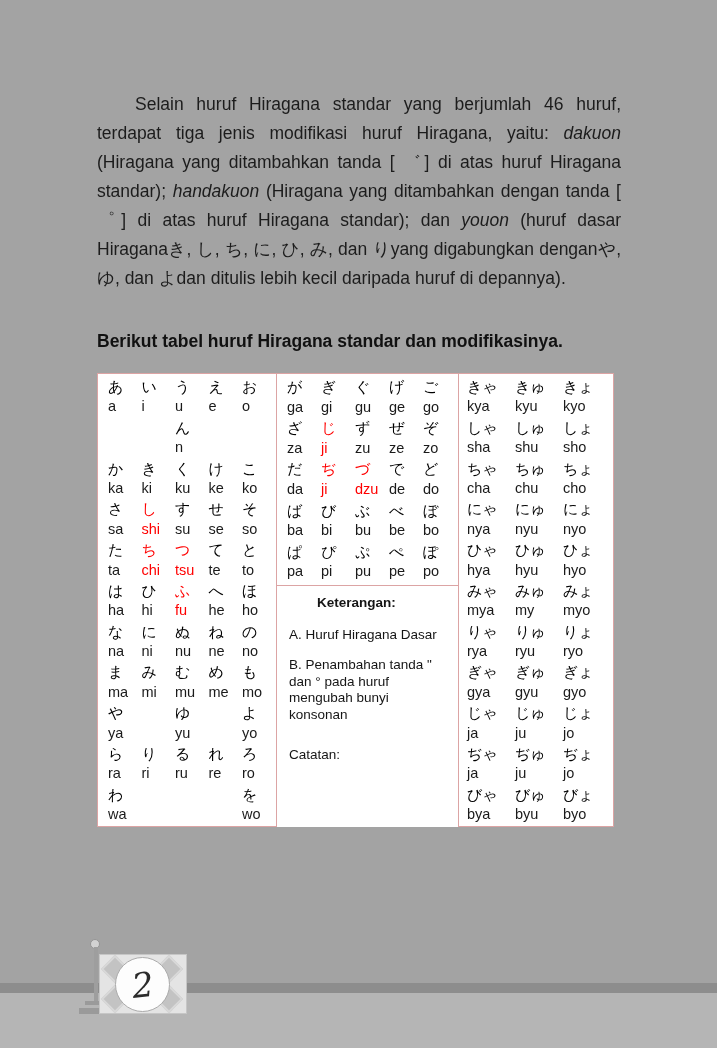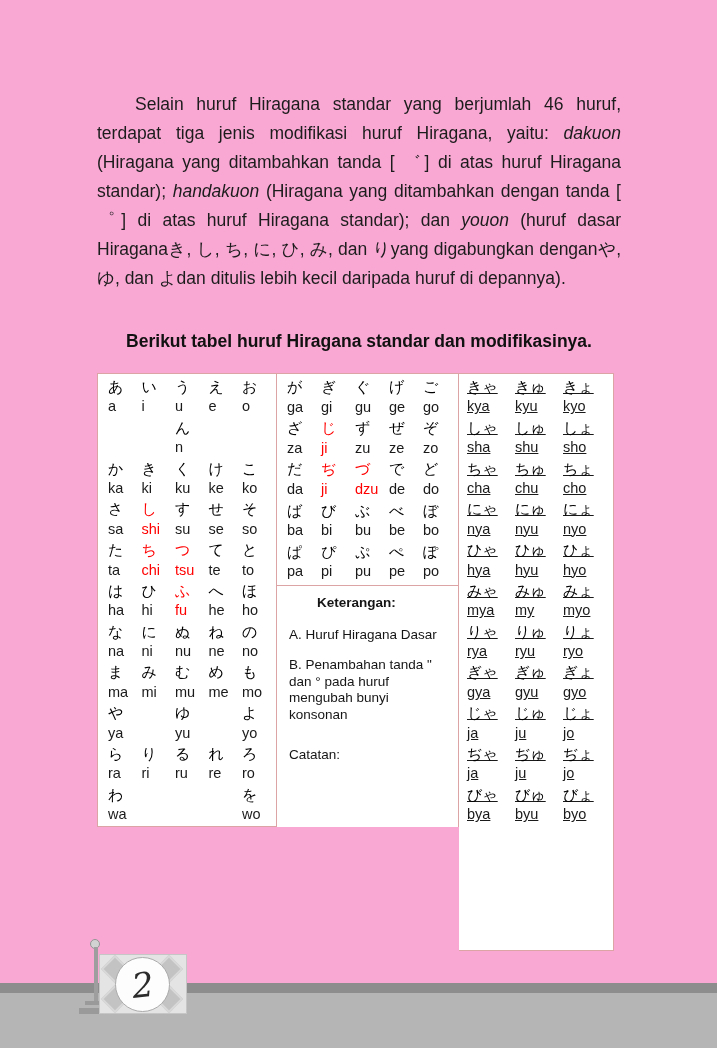--- a/index.html
+++ b/index.html
@@ -1,56 +1,56 @@
 <!DOCTYPE html>
 <html><head>
 <meta charset="utf-8">
 <style>
   * { margin: 0; padding: 0; box-sizing: border-box; }
   html, body { background: #ffffff; }
   .page {
     position: relative;
     width: 717px;
     height: 1048px;
-    background: #f9a8d4;
+    background: #a3a3a3;
     overflow: hidden;
     font-family: "Liberation Sans", sans-serif;
     color: #1a1a1a;
   }
 
   
   .para {
     position: absolute;
     left: 97px; top: 90px; width: 524px;
     font-size: 17.5px; line-height: 29px;
     text-align: justify;
     text-indent: 38px;
     color: #1c1c1c;
   }
   .para .it { font-style: italic; }
 
   .heading {
     position: absolute;
     left: 97px; top: 331px; width: 524px;
-    font-size: 17.5px; font-weight: bold; color: #111; text-align: center;
+    font-size: 17.5px; font-weight: bold; color: #111;
   }
 
   
   .tbl-wrap {
     position: absolute;
     left: 97px; top: 373px;
     display: flex;
     align-items: stretch;
   }
   .box { background: #fff; overflow: hidden; }
   .box-left  { width: 180px; height: 454px; border: 1px solid #dca4a4; }
   .mid-col   { width: 182px; height: 454px; border-top: 1px solid #dca4a4; border-right: 1px solid #dca4a4; display: flex; flex-direction: column; }
   .mid-top   { height: 212px; border-bottom: 1px solid #dca4a4; }
   .mid-bottom{ flex: 1; }
-  .box-right { width: 155px; height: 578px; border: 1px solid #dca4a4; border-left: none; text-decoration: underline; }
+  .box-right { width: 155px; height: 454px; border: 1px solid #dca4a4; border-left: none; }
 
   .grid { display: grid; }
   .grid-basic  { padding: 4px 0 0 10px; grid-template-columns: repeat(5, 33.5px); grid-auto-rows: 20.4px; }
   .grid-dakuon { padding: 4px 0 0 10px; grid-template-columns: repeat(5, 34px);   grid-auto-rows: 20.6px; }
   .grid-youon  { padding: 4px 0 0 8px;  grid-template-columns: repeat(3, 48px);   grid-auto-rows: 20.4px; }
 
   .cell { white-space: nowrap; }
   .cell.kana { font-size: 15px; color: #000; }
   .cell.roma { font-size: 14.5px; color: #1a1a1a; }
   .red { color: #ff0000 !important; }

